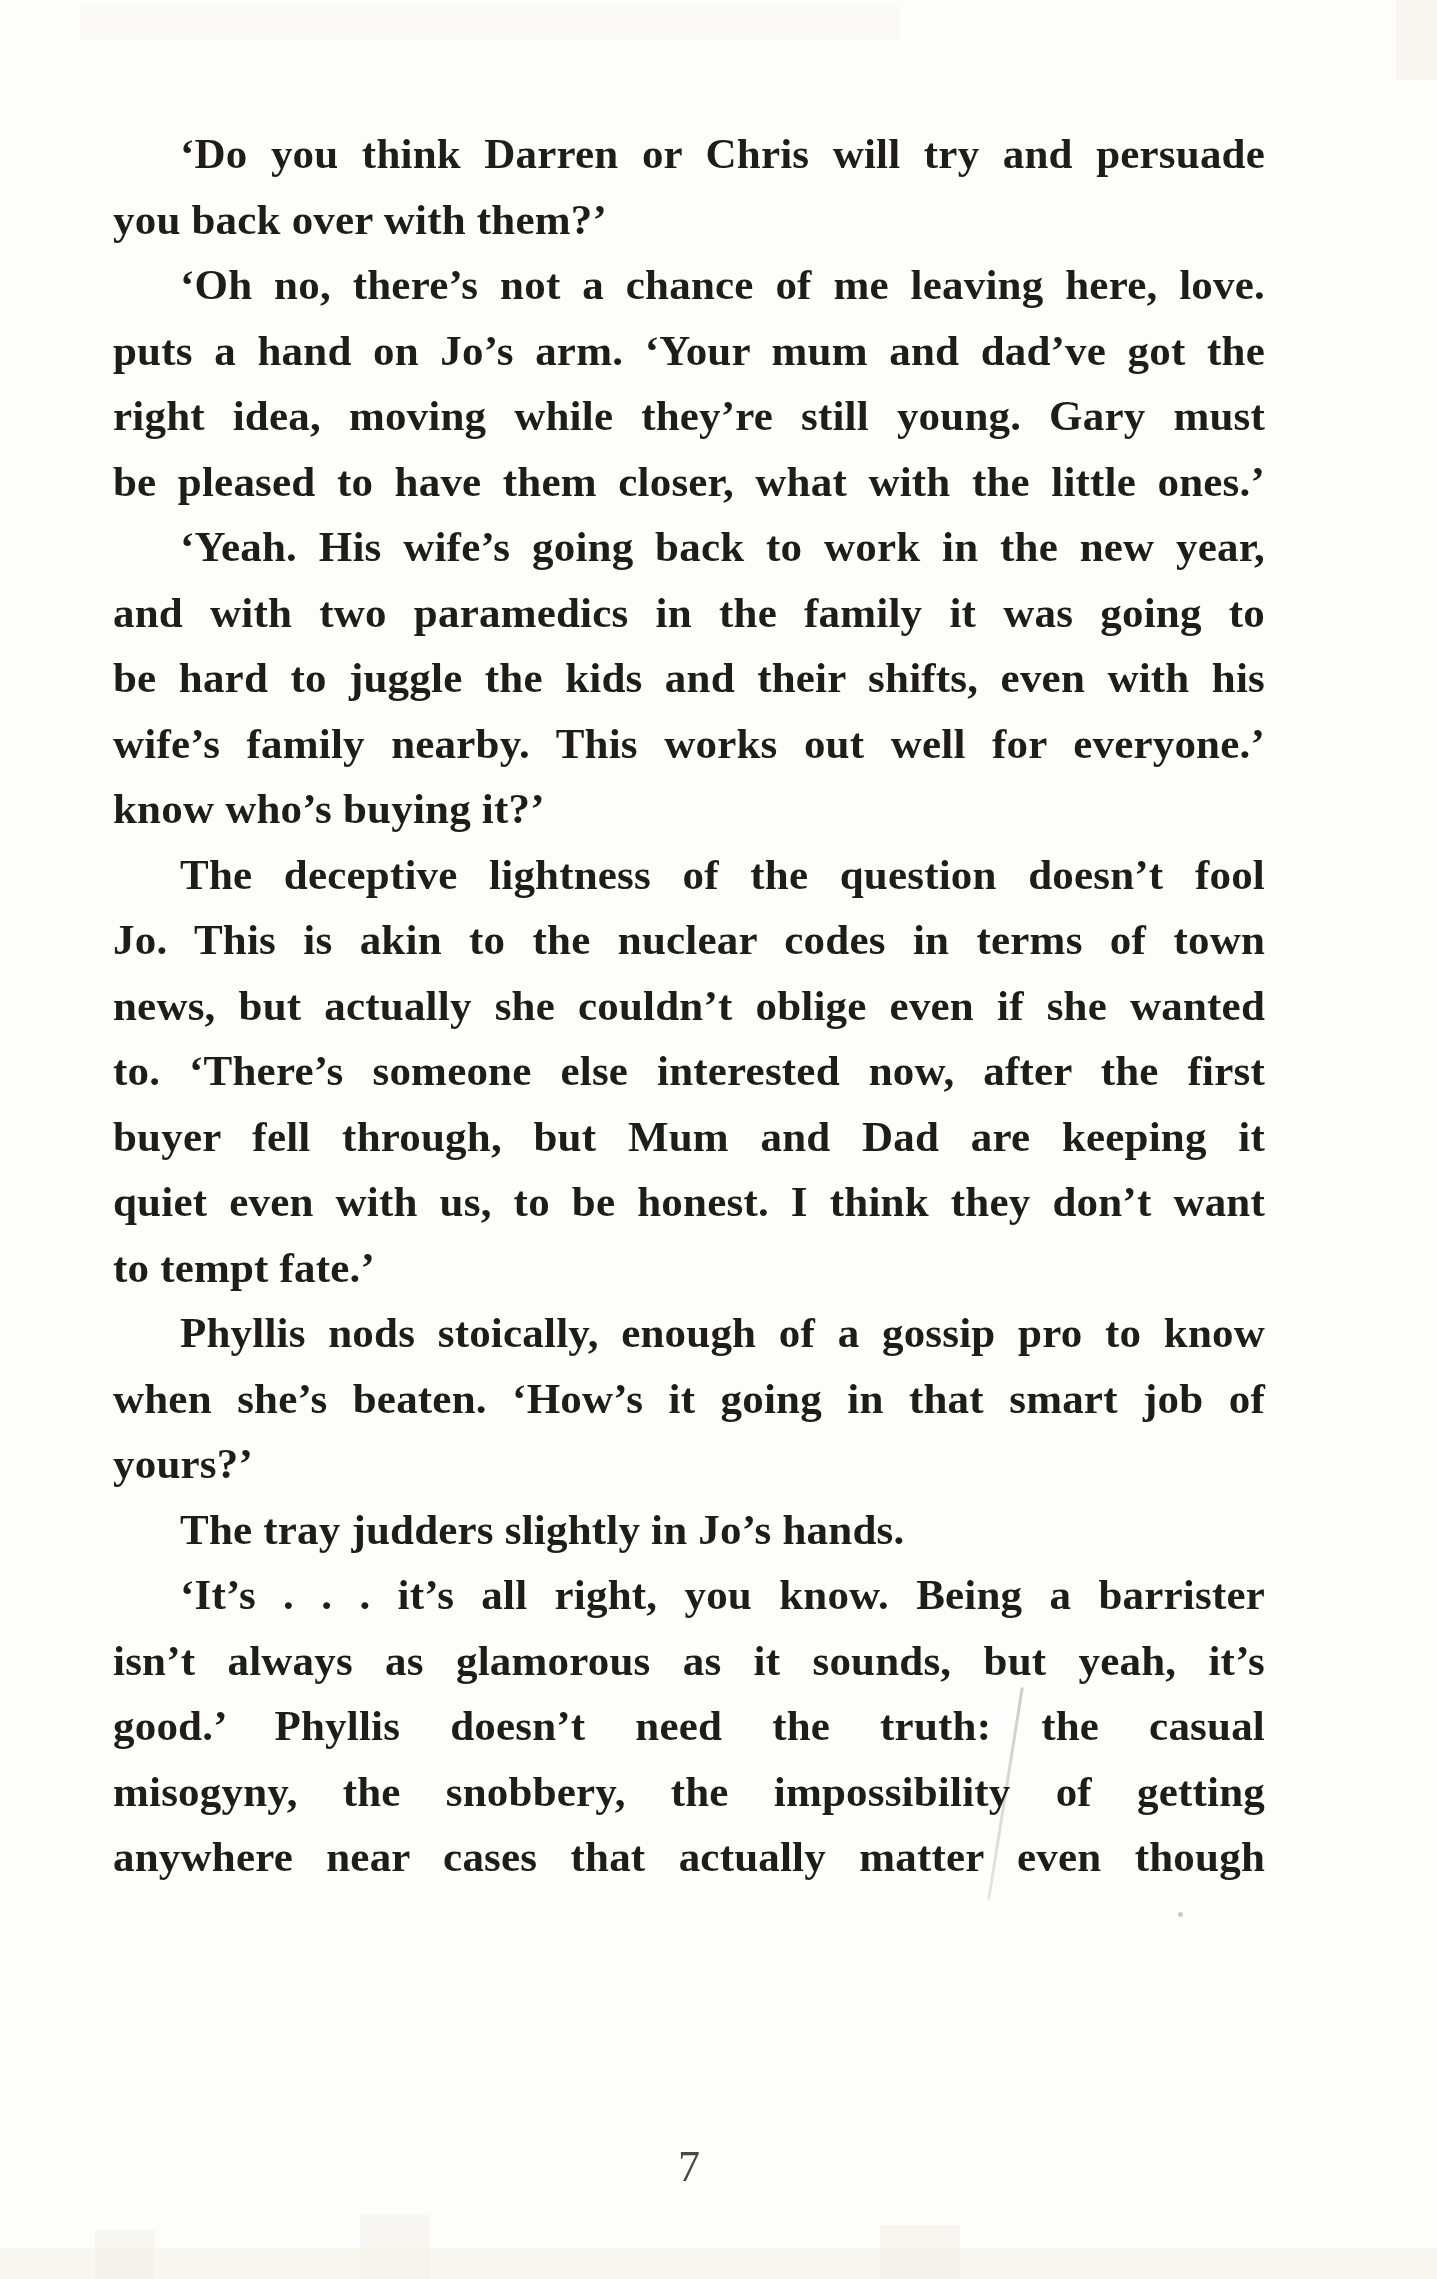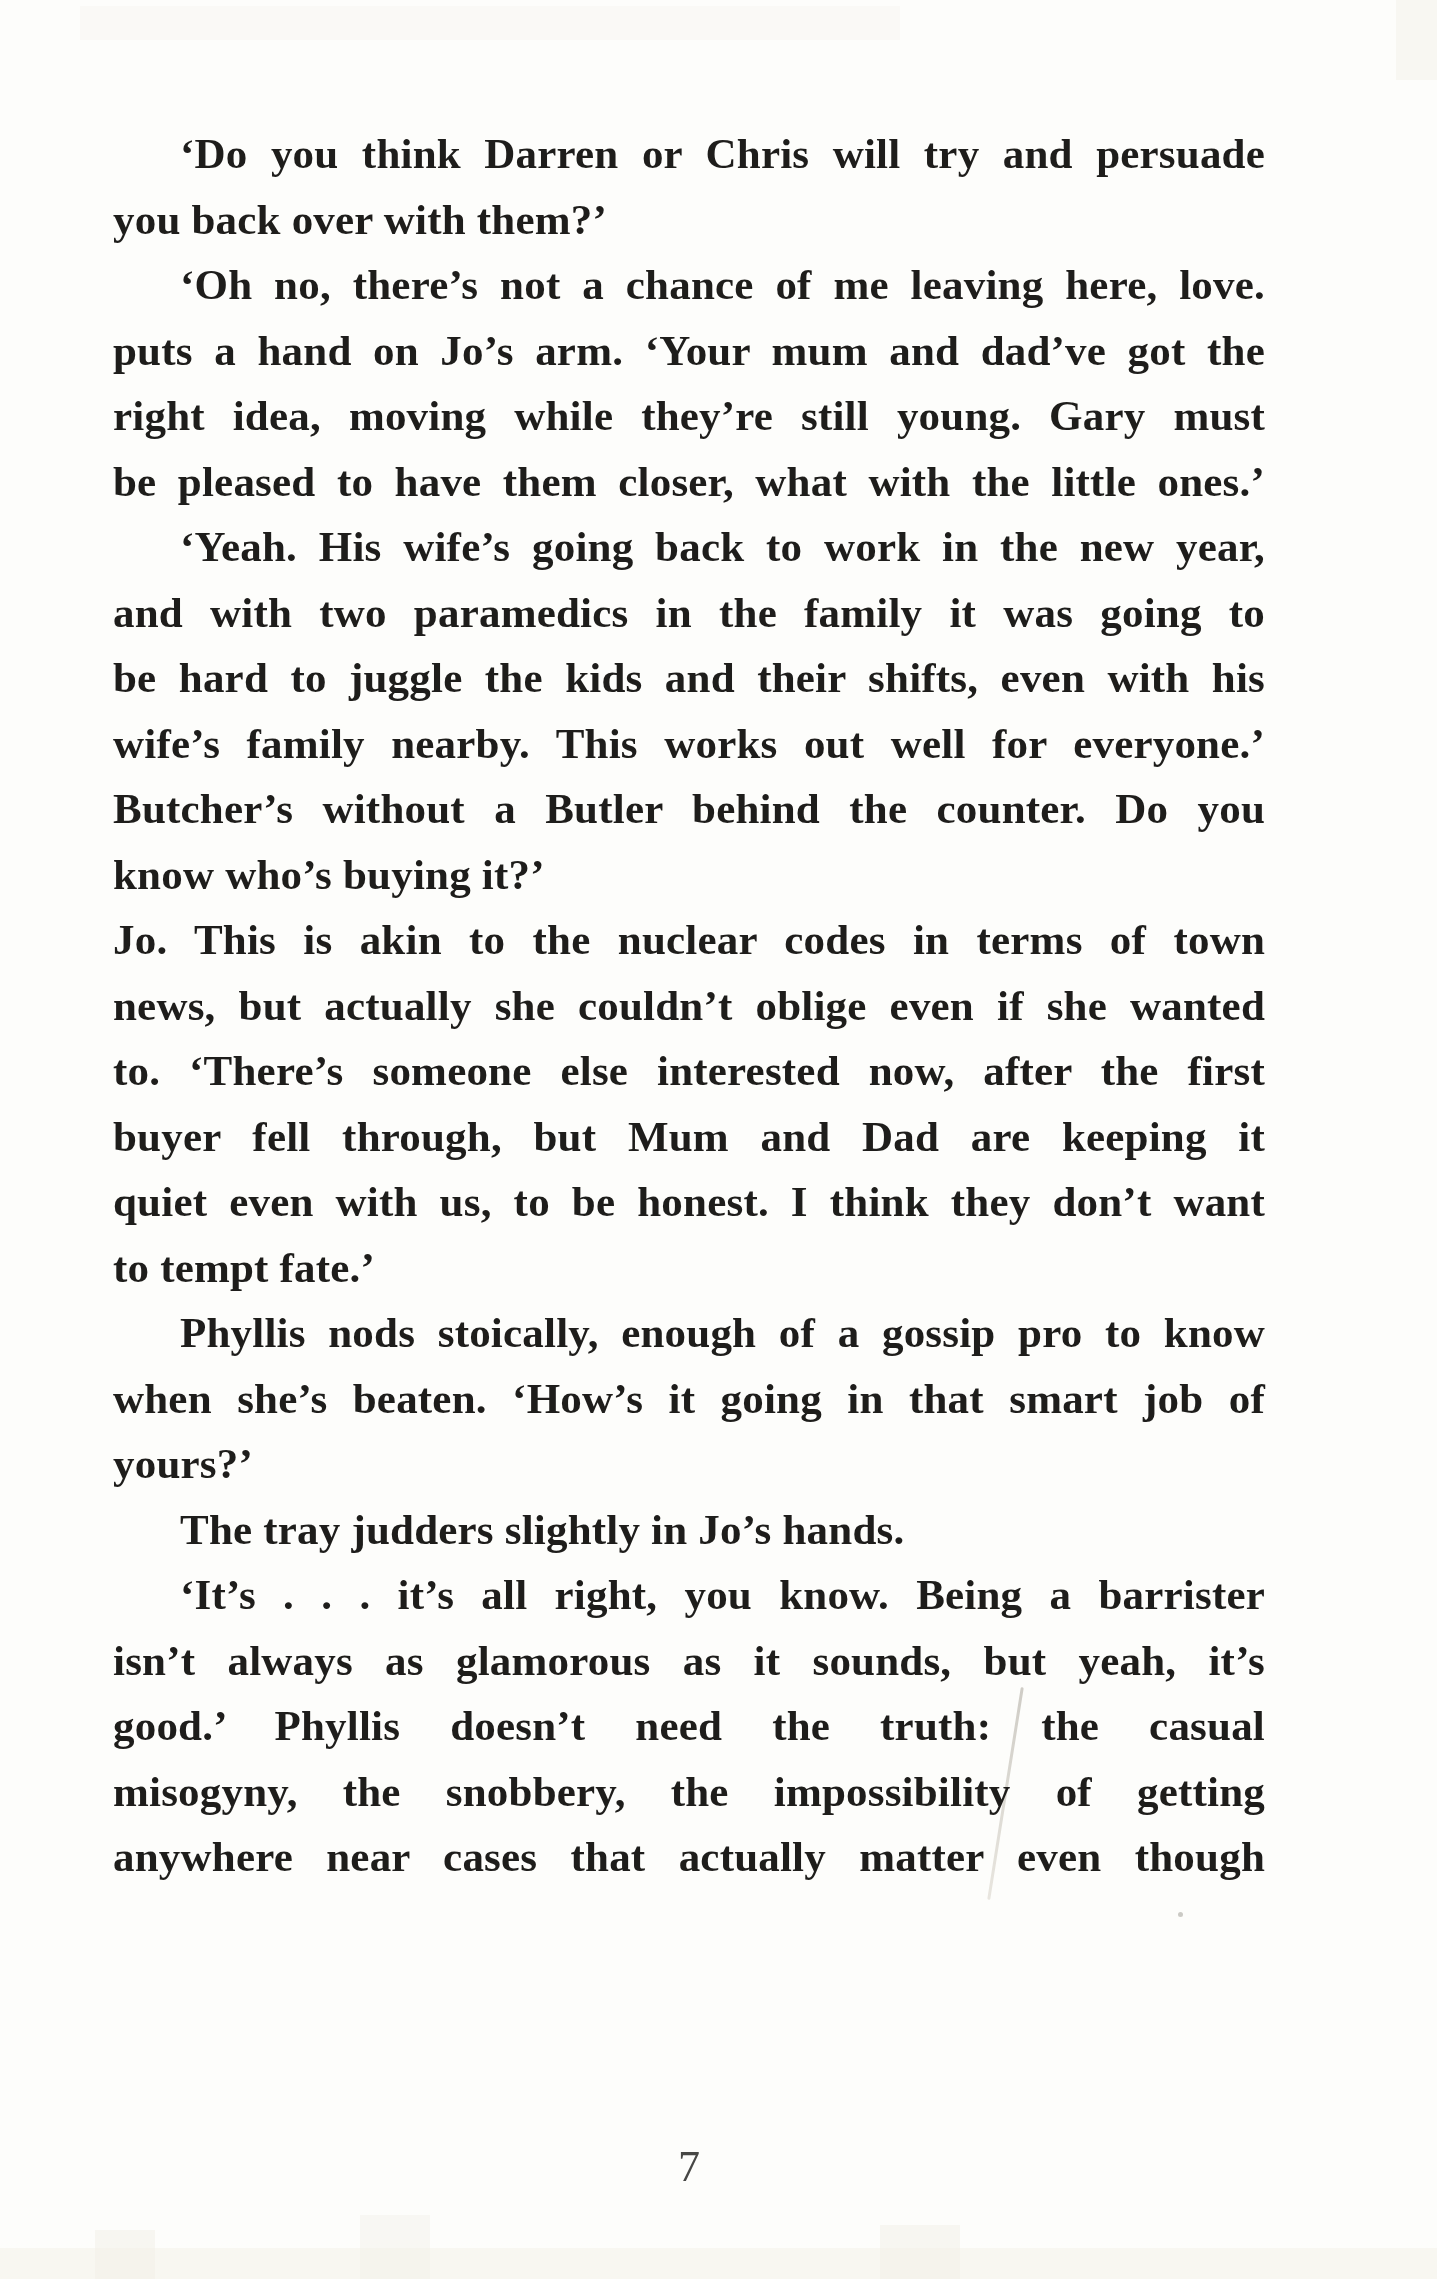--- a/index.html
+++ b/index.html
@@ -88,24 +88,24 @@
         <div class="line">right idea, moving while they’re still young. Gary must</div>
         <div class="line">be pleased to have them closer, what with the little ones.’</div>
       </div>
       <div class="para">
         <div class="line indent">‘Yeah. His wife’s going back to work in the new year,</div>
         <div class="line">and with two paramedics in the family it was going to</div>
         <div class="line">be hard to juggle the kids and their shifts, even with his</div>
         <div class="line">wife’s family nearby. This works out well for everyone.’</div>
       </div>
       <div class="para">
-        <div class="line">Butcher’s without a Butler behind the counter. Do you</div>
         <div class="line last">know who’s buying it?’</div>
       </div>
       <div class="para">
+        <div class="line indent">The deceptive lightness of the question doesn’t fool</div>
         <div class="line">Jo. This is akin to the nuclear codes in terms of town</div>
         <div class="line">news, but actually she couldn’t oblige even if she wanted</div>
         <div class="line">to. ‘There’s someone else interested now, after the first</div>
         <div class="line">buyer fell through, but Mum and Dad are keeping it</div>
         <div class="line">quiet even with us, to be honest. I think they don’t want</div>
         <div class="line last">to tempt fate.’</div>
       </div>
       <div class="para">
         <div class="line indent">Phyllis nods stoically, enough of a gossip pro to know</div>
         <div class="line">when she’s beaten. ‘How’s it going in that smart job of</div>

